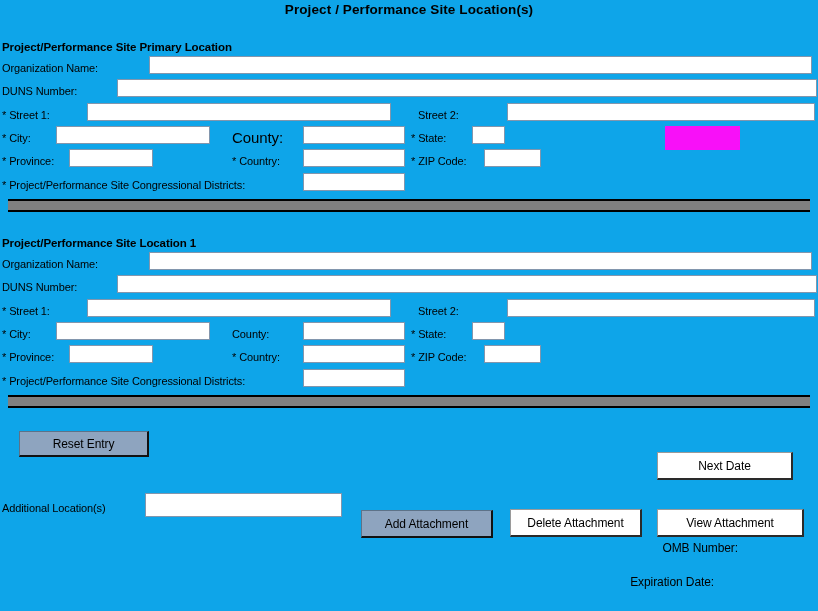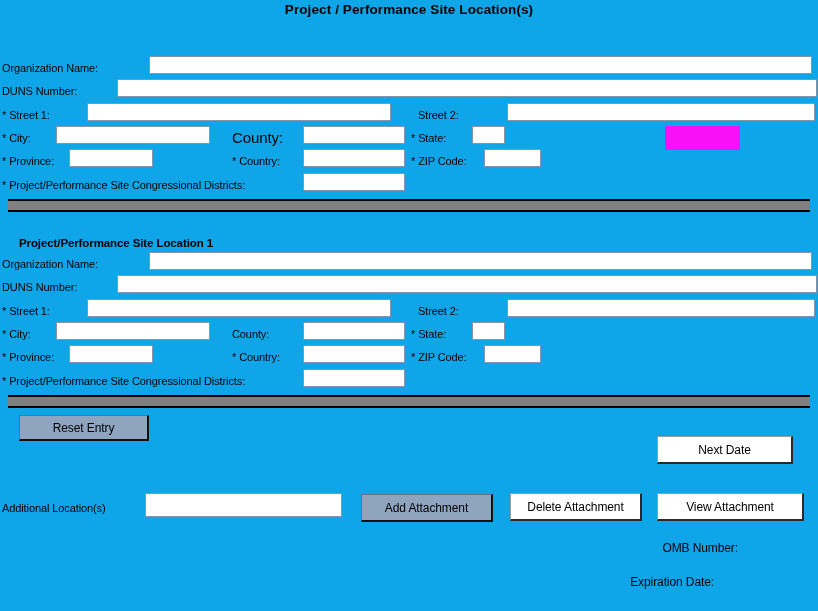--- a/index.html
+++ b/index.html
@@ -87,20 +87,21 @@
     color: #000000;
     text-align: center;
     white-space: nowrap;
     cursor: pointer;
     border-radius: 0;
     padding: 0;
     display: flex;
     align-items: center;
     justify-content: center;
     letter-spacing: -0.1px;
+    margin-top: 16px;
   }
   .btn-blue {
     background: #8ea4bf;
     border: 1px solid #5d7288;
     border-right: 2px solid #111111;
     border-bottom: 2px solid #111111;
   }
   .btn-white {
     background: #ffffff;
     border: 1px solid #9a9a9a;
@@ -116,20 +117,21 @@
     letter-spacing: -0.1px;
   }
 </style>
 </head>
 <body>
 
 <div id="page">
 
   <div class="abs page-title">Project / Performance Site Location(s)</div>
 
+  <div class="abs section-heading" style="left:2px; top:41px;">Project/Performance Site Primary Location</div>
 
   <div class="abs lbl" style="left:2px; top:62px;">Organization Name:</div>
   <input class="abs fld" style="left: 149px; top: 56px; width: 663px; height: 18px;" type="text" value="">
 
   <div class="abs lbl" style="left:2px; top:85px;">DUNS Number:</div>
   <input class="abs fld" style="left: 117px; top: 79px; width: 700px; height: 18px;" type="text" value="">
 
   <div class="abs lbl" style="left:2px; top:109px;">* Street 1:</div>
   <input class="abs fld" style="left: 87px; top: 103px; width: 304px; height: 18px;" type="text" value="">
 
@@ -154,21 +156,21 @@
   <input class="abs fld" style="left: 303px; top: 149px; width: 102px; height: 18px;" type="text" value="">
 
   <div class="abs lbl" style="left:411px; top:155px;">* ZIP Code:</div>
   <input class="abs fld" style="left: 484px; top: 149px; width: 57px; height: 18px;" type="text" value="">
 
   <div class="abs lbl" style="left:2px; top:179px;">* Project/Performance Site Congressional Districts:</div>
   <input class="abs fld" style="left: 303px; top: 173px; width: 102px; height: 18px;" type="text" value="">
 
   <div class="abs sep-bar" style="left:8px; top:199px; width:802px; height:13px;"></div>
 
-  <div class="abs section-heading" style="left:2px; top:237px;margin-left:17px;">Project/Performance Site Location 1</div>
+  <div class="abs section-heading" style="left:2px; top:237px;">Project/Performance Site Location 1</div>
 
   <div class="abs lbl" style="left:2px; top:258px;">Organization Name:</div>
   <input class="abs fld" style="left: 149px; top: 252px; width: 663px; height: 18px;" type="text" value="">
 
   <div class="abs lbl" style="left:2px; top:281px;">DUNS Number:</div>
   <input class="abs fld" style="left: 117px; top: 275px; width: 700px; height: 18px;" type="text" value="">
 
   <div class="abs lbl" style="left:2px; top:305px;">* Street 1:</div>
   <input class="abs fld" style="left: 87px; top: 299px; width: 304px; height: 18px;" type="text" value="">
 

